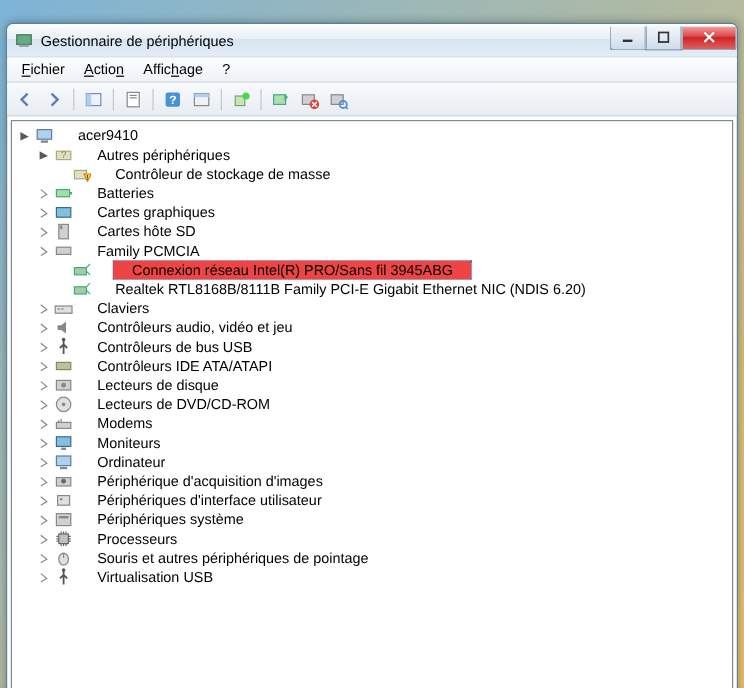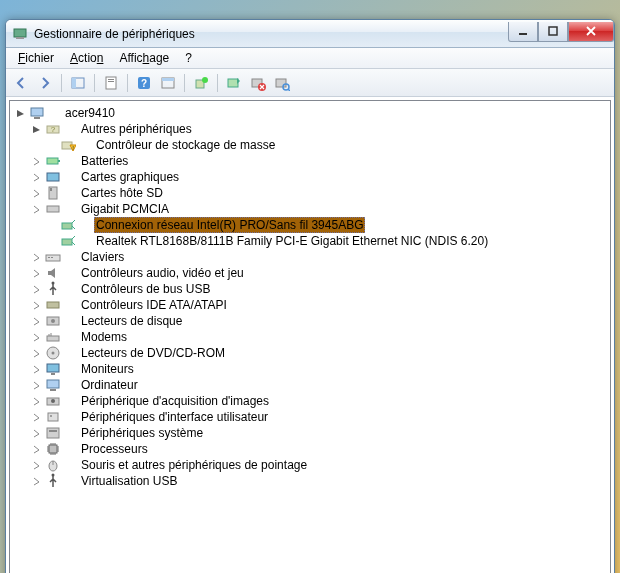--- a/index.html
+++ b/index.html
@@ -17,21 +17,21 @@
 .menuitem u { text-decoration: underline; }
 .toolbar { height: 28px; background: linear-gradient(#f8fafc, #e8edf3); border-bottom: 1px solid #c8d0da; display: flex; align-items: center; padding: 0 4px; gap: 2px; }
 .tbtn { width: 22px; height: 22px; display: flex; align-items: center; justify-content: center; border: 1px solid transparent; border-radius: 2px; }
 .tsep { width: 1px; height: 18px; background: #c0c8d0; margin: 0 3px; }
 .content { flex: 1; background: #fff; overflow: auto; padding: 4px 0; border: 1px solid #828790; margin: 3px; }
 .tree { list-style: none; }
 .tree-node { display: flex; align-items: center; height: 16px; padding: 1px 0; white-space: nowrap; }
 .expander { width: 13px; height: 13px; margin-right: 2px; display: flex; align-items: center; justify-content: center; cursor: default; flex-shrink: 0; }
 .node-icon { width: 16px; height: 16px; margin-right: 4px; flex-shrink: 0; }
 .node-label { padding: 0 2px; margin-left: 14px; }
-.node-label.selected { background: #a16207; border: 1px dotted #7070a0; padding: 0 1px; }
+.node-label.selected { background: #ef4444; border: 1px dotted #7070a0; padding: 0 15px; }
 .indent { display: inline-block; flex-shrink: 0; }
 
 svg { display: block; }
 </style>
 </head>
 <body>
 
 <div class="window">
 
   <div class="titlebar">
@@ -235,21 +235,21 @@
         <span class="expander">
             <svg width="9" height="9">
               <path d="M2 1 L7 5 L2 8" fill="none" stroke="#888"></path>
             </svg>
           </span>
         <span class="node-icon">
             <svg width="16" height="16">
               <rect x="2" y="5" width="12" height="6" fill="#d0d0d0" stroke="#888"></rect>
             </svg>
           </span>
-        <span class="node-label">Gigabit PCMCIA</span>
+        <span class="node-label">Family PCMCIA</span>
       </li>
 
 
       <li class="tree-node">
         <span class="indent" style="width:50px"></span>
         <span class="node-icon">
             <svg width="16" height="16">
               <rect x="2" y="6" width="10" height="6" fill="#a0d0a0" stroke="#4a8"></rect>
               <path d="M12 6 L15 3 M12 9 L15 12" stroke="#4a8"></path>
             </svg>
@@ -349,41 +349,41 @@
 
       <li class="tree-node">
         <span class="indent" style="width:20px"></span>
         <span class="expander">
             <svg width="9" height="9">
               <path d="M2 1 L7 5 L2 8" fill="none" stroke="#888"></path>
             </svg>
           </span>
         <span class="node-icon">
             <svg width="16" height="16">
+              <circle cx="8" cy="8" r="6" fill="#e0e0e0" stroke="#888"></circle>
+              <circle cx="8" cy="8" r="1.5" fill="#888"></circle>
+            </svg>
+          </span>
+        <span class="node-label">Lecteurs de DVD/CD-ROM</span>
+      </li>
+
+      <li class="tree-node">
+        <span class="indent" style="width:20px"></span>
+        <span class="expander">
+            <svg width="9" height="9">
+              <path d="M2 1 L7 5 L2 8" fill="none" stroke="#888"></path>
+            </svg>
+          </span>
+        <span class="node-icon">
+            <svg width="16" height="16">
               <rect x="2" y="7" width="12" height="5" fill="#d0d0d0" stroke="#888"></rect>
               <path d="M4 5 L4 7 M6 4 L6 7" stroke="#888"></path>
             </svg>
           </span>
         <span class="node-label">Modems</span>
-      </li>
-
-      <li class="tree-node">
-        <span class="indent" style="width:20px"></span>
-        <span class="expander">
-            <svg width="9" height="9">
-              <path d="M2 1 L7 5 L2 8" fill="none" stroke="#888"></path>
-            </svg>
-          </span>
-        <span class="node-icon">
-            <svg width="16" height="16">
-              <circle cx="8" cy="8" r="6" fill="#e0e0e0" stroke="#888"></circle>
-              <circle cx="8" cy="8" r="1.5" fill="#888"></circle>
-            </svg>
-          </span>
-        <span class="node-label">Lecteurs de DVD/CD-ROM</span>
       </li>
 
       <li class="tree-node">
         <span class="indent" style="width:20px"></span>
         <span class="expander">
             <svg width="9" height="9">
               <path d="M2 1 L7 5 L2 8" fill="none" stroke="#888"></path>
             </svg>
           </span>
         <span class="node-icon">

